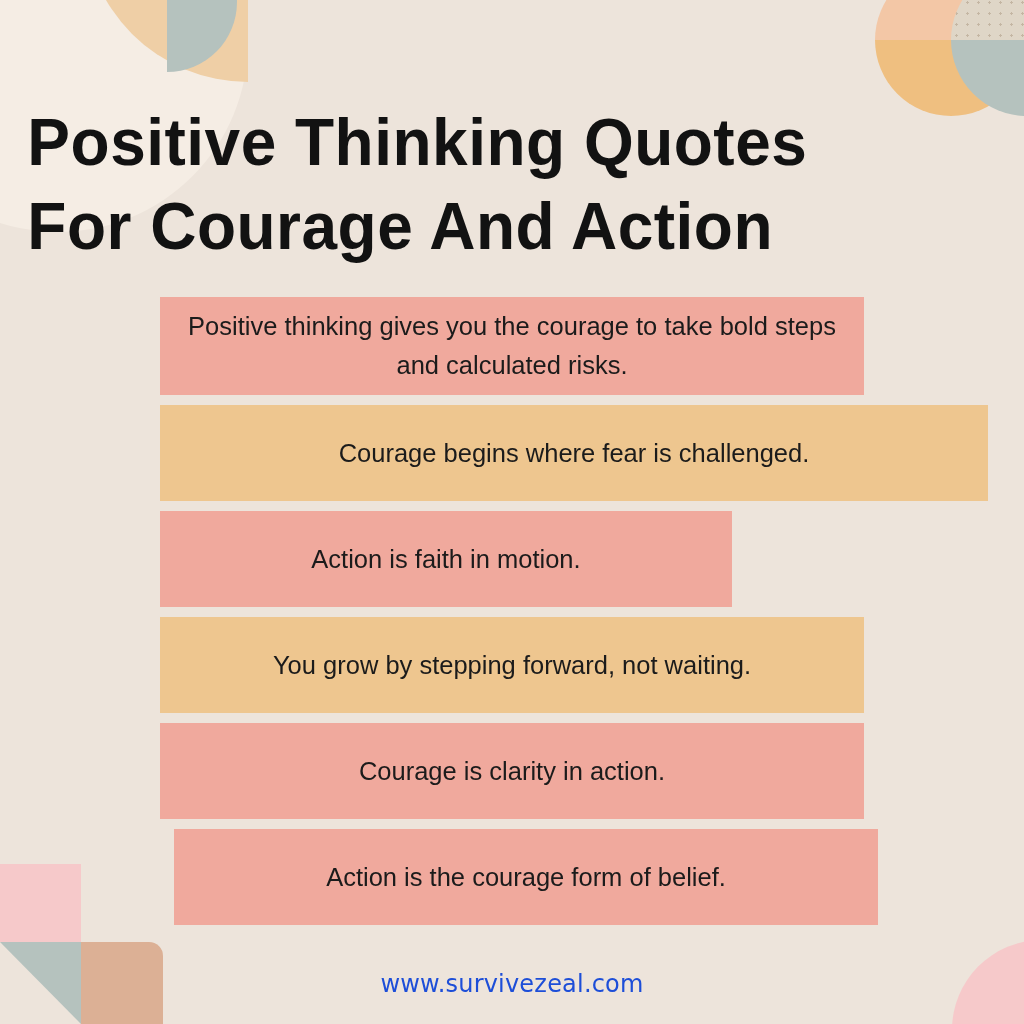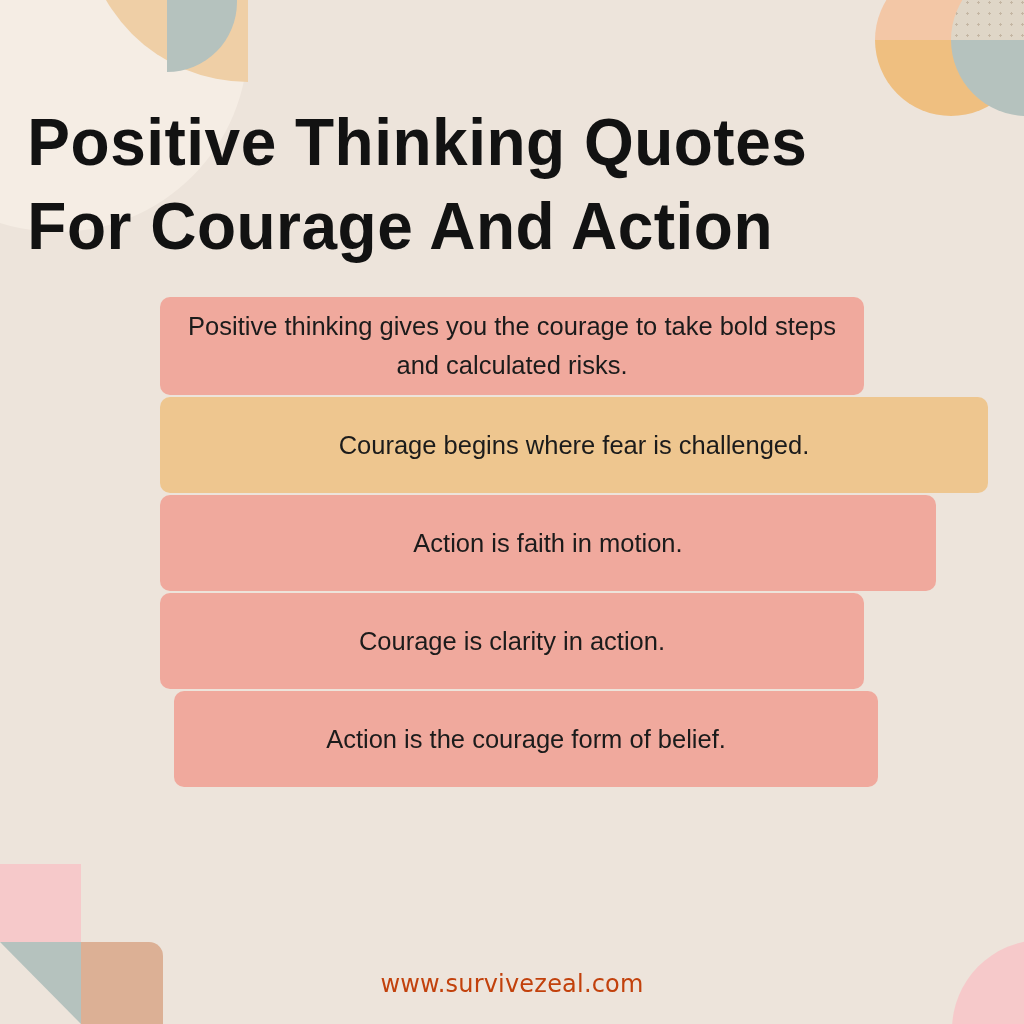--- a/index.html
+++ b/index.html
@@ -147,47 +147,46 @@
   .cards {
     position: absolute;
     left: 0;
     top: 297px;
     width: 1024px;
   }
 
   .quote-card {
     position: relative;
     box-sizing: border-box;
-    margin: 0 auto 2px auto;
+    margin: 0 auto 10px auto;
     display: flex;
     align-items: center;
     justify-content: center;
     padding: 6px 22px;
-    border-radius: 10px;
   }
   .quote-text {
     font-family: "Liberation Sans", sans-serif;
     font-size: 25.5px;
     line-height: 39px;
     color: #1b1b1b;
     text-align: center;
     max-width: 670px;
   }
 
   .footer {
     position: absolute;
     left: 0;
     top: 970px;
     width: 1024px;
     text-align: center;
   }
   .footer-url {
     font-family: "DejaVu Sans", sans-serif;
     font-size: 24px;
-    color: #c2410c;
+    color: #1d4ed8;
     letter-spacing: 0.2px;
   }
 </style>
 </head>
 <body>
 
 <div id="poster">
 
   <div class="deco deco-tl-cream"></div>
   <div class="deco deco-tl-tan"></div>
@@ -216,22 +215,25 @@
       <div class="title-line">For Courage And Action</div>
     </div>
 
     <div class="cards" id="cards-container">
         <div class="quote-card" style="background: rgb(240, 169, 157); width: 704px; min-height: 98px; margin-left: 160px; margin-right: auto;">
           <div class="quote-text">Positive thinking gives you the courage to take bold steps and calculated risks.</div>
         </div>
         <div class="quote-card" style="background: rgb(238, 198, 143); width: 828px; min-height: 96px; margin-left: 160px; margin-right: auto;">
           <div class="quote-text">Courage begins where fear is challenged.</div>
         </div>
-        <div class="quote-card" style="background: rgb(240, 169, 157); width: 776px; min-height: 96px; margin-left: 160px; margin-right: auto;">
+        <div class="quote-card" style="background: rgb(240, 169, 157); width: 572px; min-height: 96px; margin-left: 160px; margin-right: auto;">
           <div class="quote-text">Action is faith in motion.</div>
+        </div>
+        <div class="quote-card" style="background: rgb(238, 198, 143); width: 704px; min-height: 96px; margin-left: 160px; margin-right: auto;">
+          <div class="quote-text">You grow by stepping forward, not waiting.</div>
         </div>
         <div class="quote-card" style="background: rgb(240, 169, 157); width: 704px; min-height: 96px; margin-left: 160px; margin-right: auto;">
           <div class="quote-text">Courage is clarity in action.</div>
         </div>
         <div class="quote-card" style="background: rgb(240, 169, 157); width: 704px; min-height: 96px; margin-left: 174px; margin-right: auto;">
           <div class="quote-text">Action is the courage form of belief.</div>
         </div>
       </div>
 
     <div class="footer">

